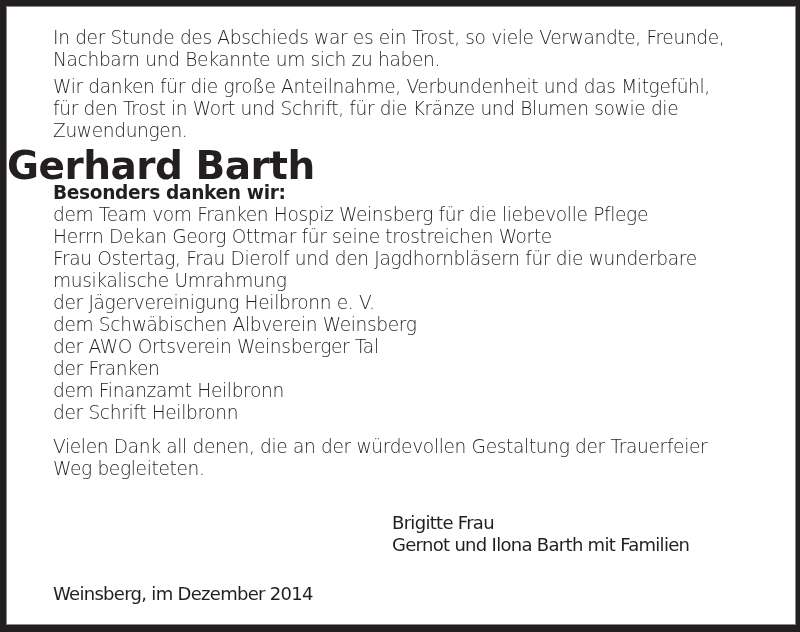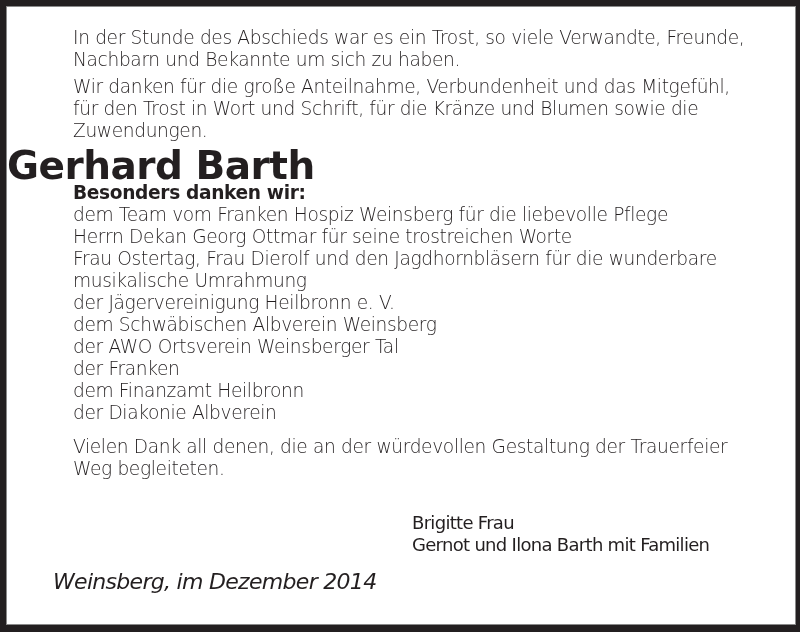--- a/index.html
+++ b/index.html
@@ -55,28 +55,27 @@
       left: 385px;
       top: 505px;
       font-size: 18px;
       line-height: 22px;
       letter-spacing: -0.7px;
       white-space: nowrap;
     }
     .place {
       position: absolute;
       left: 46px;
-      top: 564px;
-      font-size: 22px;
+      top: 576px;
+      font-size: 18px;
       line-height: 22px;
       letter-spacing: -0.7px;
       white-space: nowrap;
-      font-style: italic;
     }
-    .line { display: block; margin-left: 20px; }
+    .line { display: block; }
   </style>
 </head>
 <body>
 
 <div class="card">
 
   <div class="block p1">
     <span class="line">In der Stunde des Abschieds war es ein Trost, so viele Verwandte, Freunde,</span>
     <span class="line">Nachbarn und Bekannte um sich zu haben.</span>
   </div>
@@ -93,21 +92,21 @@
     <span class="line heading">Besonders danken wir:</span>
     <span class="line">dem Team vom Franken Hospiz Weinsberg für die liebevolle Pflege</span>
     <span class="line">Herrn Dekan Georg Ottmar für seine trostreichen Worte</span>
     <span class="line">Frau Ostertag, Frau Dierolf und den Jagdhornbläsern für die wunderbare</span>
     <span class="line">musikalische Umrahmung</span>
     <span class="line">der Jägervereinigung Heilbronn e. V.</span>
     <span class="line">dem Schwäbischen Albverein Weinsberg</span>
     <span class="line">der AWO Ortsverein Weinsberger Tal</span>
     <span class="line">der Franken</span>
     <span class="line">dem Finanzamt Heilbronn</span>
-    <span class="line">der Diakonie Albverein</span>
+    <span class="line">der Schrift Heilbronn</span>
   </div>
 
   <div class="block closing">
     <span class="line">Vielen Dank all denen, die an der würdevollen Gestaltung der Trauerfeier</span>
     <span class="line">Weg begleiteten.</span>
   </div>
 
   <div class="signers">
     <span class="line">Brigitte Frau</span>
     <span class="line">Gernot und Ilona Barth mit Familien</span>

